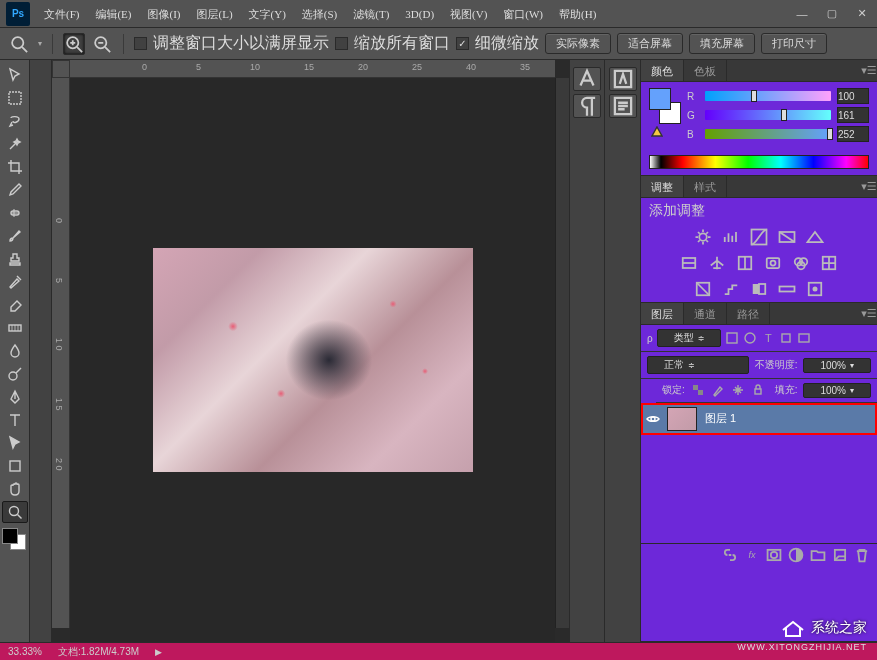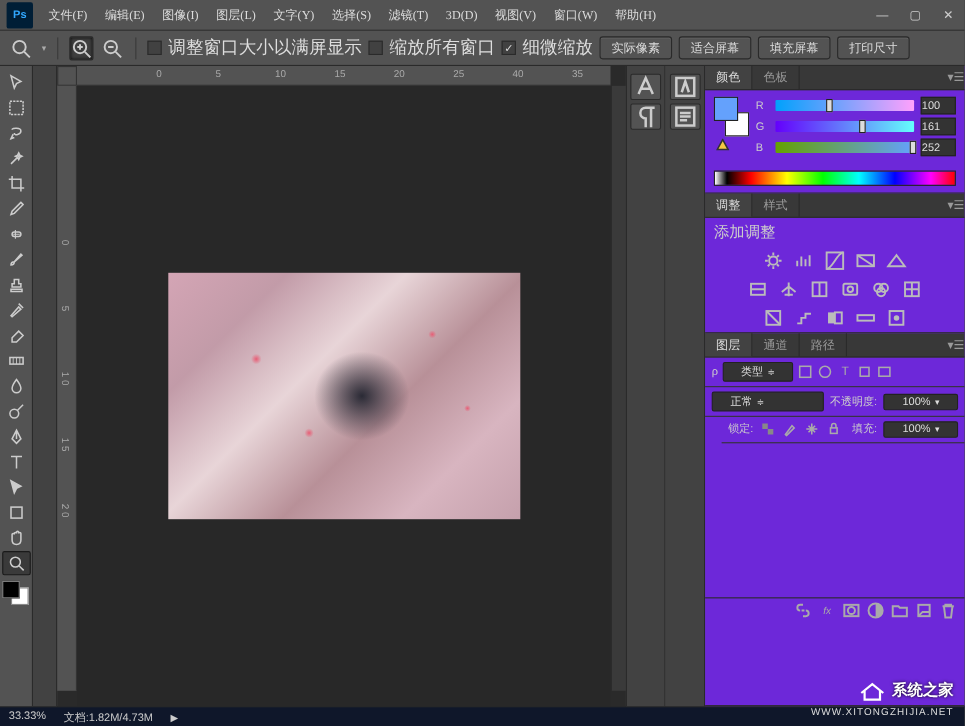--- a/index.html
+++ b/index.html
@@ -48,21 +48,21 @@
 .ruler-h { position: absolute; top: 0; left: 18px; right: 14px; height: 18px; background: #535353; border-bottom: 1px solid #333; display: flex; align-items: flex-end; overflow: hidden; }
 .ruler-h span { position: absolute; font-size: 9px; color: #aaa; top: 2px; }
 .ruler-v { position: absolute; top: 18px; left: 0; width: 18px; bottom: 14px; background: #535353; border-right: 1px solid #333; }
 .ruler-v span { position: absolute; font-size: 9px; color: #aaa; writing-mode: vertical-rl; left: 2px; }
 .canvas { position: absolute; top: 18px; left: 18px; right: 14px; bottom: 0; background: #282828; display: flex; align-items: center; justify-content: center; }
 .canvas-img { width: 320px; height: 224px; background: linear-gradient(135deg, #d4a5b5 0%, #c29ba8 20%, #e8d5d8 40%, #b89098 60%, #d8b5c0 80%, #c5a0ac 100%); position: relative; overflow: hidden; }
 .canvas-img::before { content: ""; position: absolute; inset: 0; background: radial-gradient(ellipse 30% 40% at 55% 50%, #2a2a35 0%, transparent 45%), radial-gradient(circle 8px at 25% 35%, #e85d75 0%, transparent 60%), radial-gradient(circle 6px at 75% 25%, #e85d75 0%, transparent 60%), radial-gradient(circle 7px at 40% 65%, #e85d75 0%, transparent 60%), radial-gradient(circle 5px at 85% 55%, #e85d75 0%, transparent 60%); }
 .scrollbar-r { position: absolute; right: 0; top: 18px; bottom: 14px; width: 14px; background: #3a3a3a; border-left: 1px solid #222; }
 
 
-.statusbar { height: 18px; background: #0f172a; border-top: 1px solid #2a2a2a; display: flex; align-items: center; padding: 0 8px; gap: 16px; font-size: 10px; color: #ccc; }
+.statusbar { height: 18px; background: #be185d; border-top: 1px solid #2a2a2a; display: flex; align-items: center; padding: 0 8px; gap: 16px; font-size: 10px; color: #ccc; }
 
 
 .mid-dock { width: 36px; background: #424242; border-left: 1px solid #2a2a2a; border-right: 1px solid #2a2a2a; padding-top: 4px; }
 .mid-dock2 { width: 36px; background: #424242; border-right: 1px solid #2a2a2a; padding-top: 4px; }
 .mid-icon { width: 28px; height: 24px; margin: 3px auto; border: 1px solid #2a2a2a; border-radius: 2px; background: #535353; display: flex; align-items: center; justify-content: center; cursor: pointer; }
 
 
 .right-panels { width: 236px; background: #6d28d9; display: flex; flex-direction: column; }
 .panel { border-bottom: 1px solid #2a2a2a; }
 .panel-tabs { height: 22px; background: #383838; display: flex; align-items: stretch; border-bottom: 1px solid #2a2a2a; }
@@ -104,21 +104,21 @@
 .layer-row.selected { background: #5a7aa8; color: #fff; }
 .layer-row.highlight { outline: 2px solid #ff0000; outline-offset: -2px; }
 .eye { width: 16px; height: 16px; display: flex; align-items: center; justify-content: center; cursor: pointer; }
 .thumb { width: 30px; height: 24px; background: linear-gradient(135deg, #d4a5b5, #c29ba8); border: 1px solid #222; flex-shrink: 0; }
 .layer-name { flex: 1; font-size: 11px; padding-left: 2px; }
 .lock-badge { width: 12px; color: #aaa; }
 .layers-bottom { display: flex; justify-content: flex-end; gap: 4px; padding: 3px 6px; border-top: 1px solid #2a2a2a; }
 .lb-ic { width: 18px; height: 16px; display: flex; align-items: center; justify-content: center; color: #aaa; cursor: pointer; }
 
 
-.watermark { position: absolute; right: 10px; bottom: 22px; color: #fff; font-size: 14px; font-weight: bold; display: flex; align-items: center; gap: 6px; text-shadow: 0 0 3px #000; }
+.watermark { position: absolute; right: 10px; bottom: 22px; color: #fff; font-size: 14px; font-weight: normal; display: flex; align-items: center; gap: 6px; text-shadow: 0 0 3px #000; }
 .watermark-url { position: absolute; right: 10px; bottom: 8px; color: #ddd; font-size: 9px; letter-spacing: 1px; }
 .wm-logo { width: 24px; height: 20px; }
 
 svg { stroke: currentColor; fill: none; stroke-width: 1.4; }
 .warn { width: 12px; height: 12px; fill: #f5c842; stroke: #333; }
 </style>
 </head>
 <body>
 
 <div class="titlebar">
@@ -567,20 +567,30 @@
               <path d="M5 6V4a2 2 0 014 0v2"></path>
             </svg>
           </div>
         <span style="margin-left:auto">填充:</span>
         <div class="sel">
             <span>100%</span>
             <span class="arr">▾</span>
           </div>
       </div>
       <div class="layer-list">
+        <div class="layer-row selected highlight">
+          <div class="eye">
+              <svg viewBox="0 0 16 16">
+                <path d="M2 8c2-3 10-3 12 0-2 3-10 3-12 0z"></path>
+                <circle cx="8" cy="8" r="2"></circle>
+              </svg>
+            </div>
+          <div class="thumb"></div>
+          <div class="layer-name">图层 1</div>
+        </div>
       </div>
       <div class="layers-bottom">
         <div class="lb-ic">
             <svg viewBox="0 0 14 14">
               <path d="M5 7a2 2 0 010-4h2M9 7a2 2 0 010 4H7M6 7h2"></path>
             </svg>
           </div>
         <div class="lb-ic" style="font-size:9px;font-style:italic">fx</div>
         <div class="lb-ic">
             <svg viewBox="0 0 14 14">

